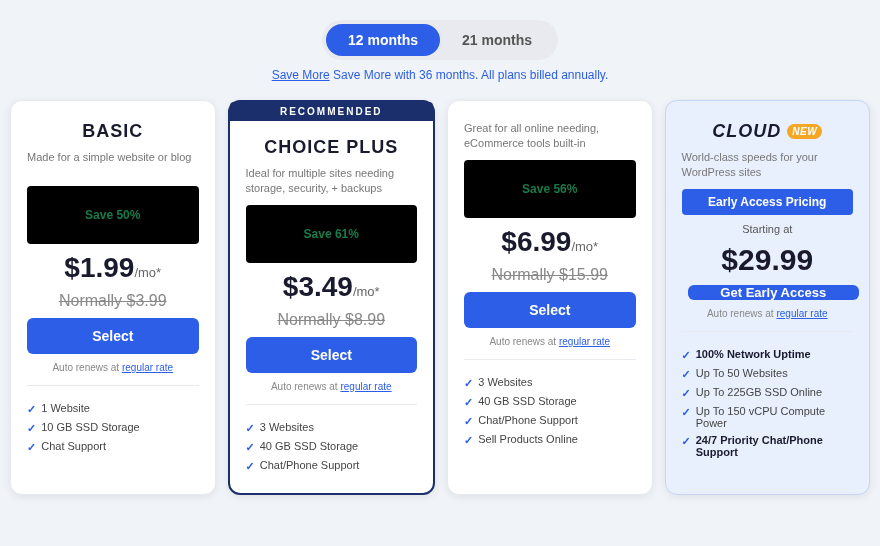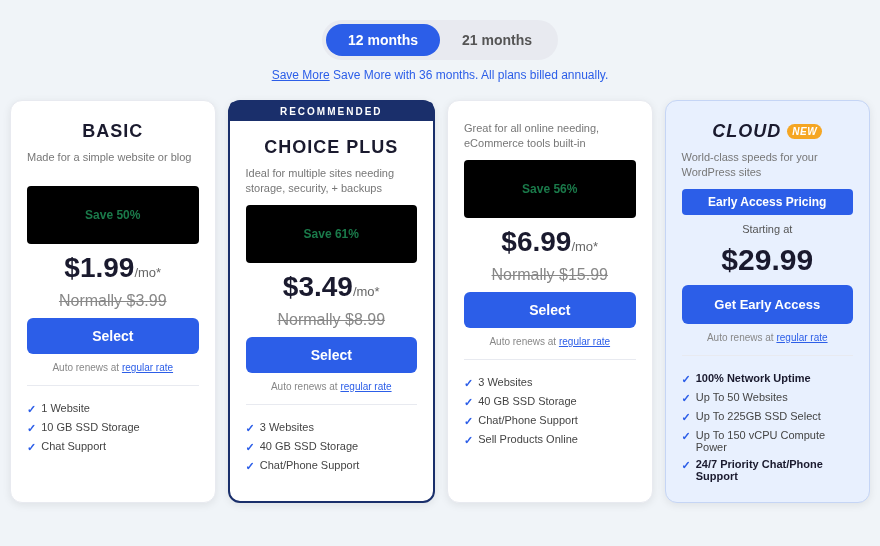--- a/index.html
+++ b/index.html
@@ -183,25 +183,26 @@
       font-weight: 700;
       cursor: pointer;
       width: 100%;
     }
 
     .get-access-btn {
       background: #2c5ee8;
       color: white;
       border: none;
       border-radius: 6px;
-      padding: 12px 0;
+      padding: 0 0;
       font-size: 13px;
       font-weight: 700;
       cursor: pointer;
       width: 100%;
+      margin-left: 6px;
     }
 
     .renew-text {
       font-size: 10px;
       color: #888;
       text-align: center;
     }
     .renew-text a { color: #2c5ee8; text-decoration: underline; }
 
     .features-list {
@@ -353,21 +354,21 @@
       <li class="bold-item">
           <span class="check">✓</span>
           <span>100% Network Uptime</span>
         </li>
       <li>
           <span class="check">✓</span>
           <span>Up To 50 Websites</span>
         </li>
       <li>
           <span class="check">✓</span>
-          <span>Up To 225GB SSD Select</span>
+          <span>Up To 225GB SSD Online</span>
         </li>
       <li>
           <span class="check">✓</span>
           <span>Up To 150 vCPU Compute Power</span>
         </li>
       <li class="bold-item">
           <span class="check">✓</span>
           <span>24/7 Priority Chat/Phone Support</span>
         </li>
     </ul>

